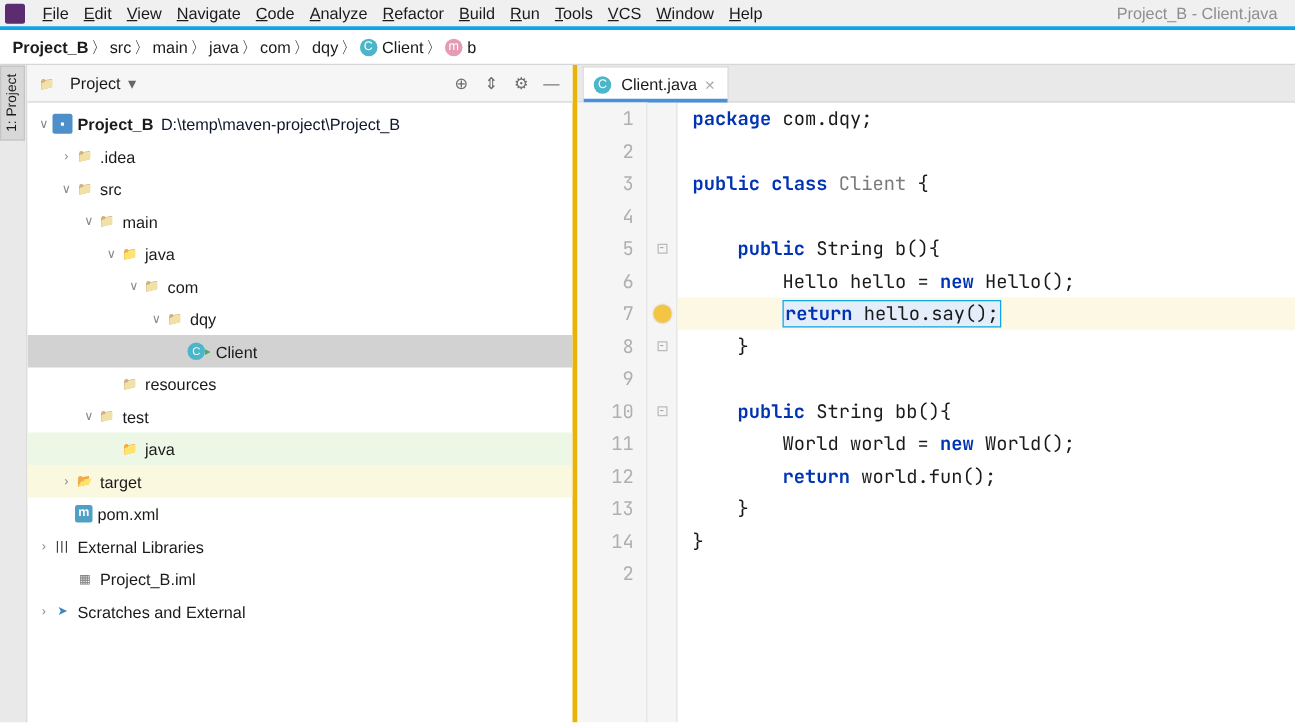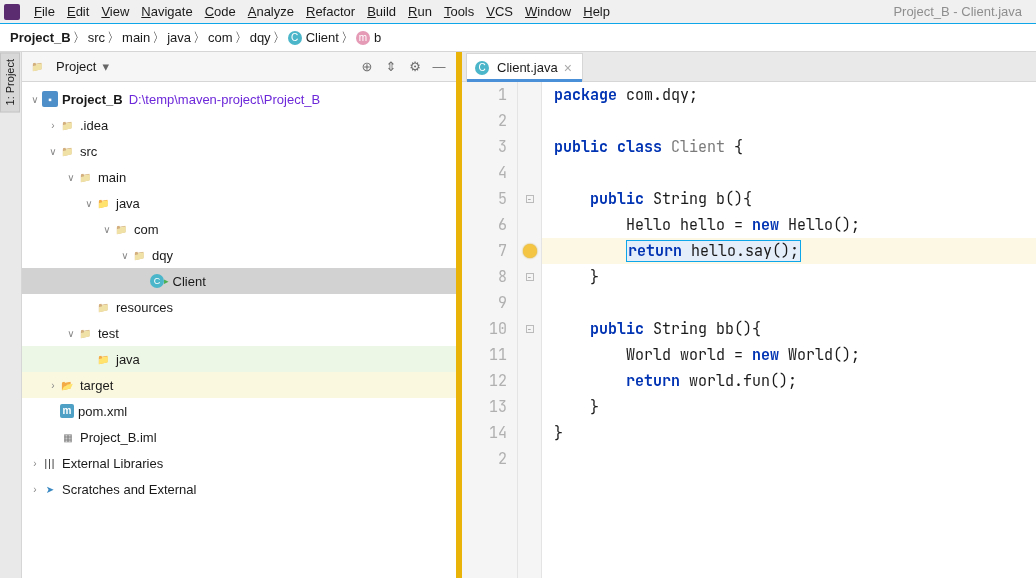--- a/index.html
+++ b/index.html
@@ -1,19 +1,19 @@
 <!DOCTYPE html>
 <html><head>
 <meta charset="utf-8">
 <style>
 * { margin:0; padding:0; box-sizing:border-box; }
 body { font-family:"Segoe UI",sans-serif; font-size:13px; color:#1a1a1a; background:#fff; width:1036px; height:578px; overflow:hidden; }
 
 
-.menubar { height:24px; display:flex; align-items:center; background:#f0f0f0; padding:0 4px; gap:4px; border-bottom:1px solid #0ea5e9;}
+.menubar { height:24px; display:flex; align-items:center; background:#f0f0f0; padding:0 4px; gap:4px; border-bottom:3px solid #0ea5e9;}
 .menubar .app-icon { width:16px; height:16px; background:#5b2c6f; border-radius:2px; margin-right:4px;}
 .menubar .mitem { padding:0 6px; cursor:pointer;}
 .menubar .mitem u { text-decoration:underline;}
 .title { margin-left:auto; color:#8e8e8e; padding-right:10px;}
 
 
 .breadcrumbs { height:28px; display:flex; align-items:center; background:#fff; border-bottom:1px solid #d6d6d6; padding:0 8px;}
 .crumb { display:flex; align-items:center; gap:2px; padding:0 2px;}
 .c-icon { width:14px; height:14px; border-radius:50%; font:10px/14px sans-serif; text-align:center; color:#fff; display:inline-block; margin-right:2px;}
 .ci-class { background:#4bb6c9;}
@@ -21,21 +21,21 @@
 .crumb.first { font-weight:bold;}
 
 
 .main { display:flex; height:calc(100% - 52px); }
 
 
 .left-strip { width:22px; background:#e9e9e9; border-right:1px solid #d6d6d6;}
 .left-strip .vt { writing-mode:vertical-rl; transform:rotate(180deg); padding:6px 3px; font-size:11px; background:#d8d8d8; border:1px solid #c4c4c4; display:inline-block;}
 
 
-.project { width:440px; border-right:6px solid #eab308; display:flex; flex-direction:column; background:#fff;}
+.project { width:440px; border-right:4px solid #eab308; display:flex; flex-direction:column; background:#fff;}
 .proj-head { height:30px; display:flex; align-items:center; gap:6px; padding:0 8px; border-bottom:1px solid #d6d6d6; background:#f6f6f6;}
 .proj-head .label { font-weight:500;}
 .proj-head .caret { color:#666;}
 .proj-head .spacer { flex:1;}
 .proj-head .hicon { width:18px; height:18px; display:flex; align-items:center; justify-content:center; color:#6d6d6d; cursor:pointer;}
 .tree { flex:1; overflow:auto; padding-top:4px;}
 .node { display:flex; align-items:center; height:26px; white-space:nowrap; }
 .node.sel { background:#d2d2d2;}
 .node.hl-green { background:#edf7e6;}
 .node.hl-yellow { background:#fbf8e0;}
@@ -49,21 +49,21 @@
 .fi-folder::before{content:"📁"; filter:grayscale(0.5);}
 .fi-blue::before{content:"📁"; color:#4a90d9;}
 .fi-green::before{content:"📁"; color:#5cb85c;}
 .fi-orange::before{content:"📂"; color:#e39a3a;}
 .fi-lib::before{content:"|||"; letter-spacing:1px;}
 .fi-m { background:#4ea0c4; color:#fff; border-radius:2px; font-weight:bold; width:14px; height:14px; line-height:14px; text-align:center;}
 .fi-iml::before{content:"▦"; color:#777;}
 .fi-class { width:14px; height:14px; border-radius:50%; background:#4bb6c9; color:#fff; line-height:14px; text-align:center; font-size:9px;}
 .fi-scratch::before{content:"➤"; color:#3a88c2;}
 .nlabel { }
-.npath { color:#6d28d9; margin-left:6px;}
+.npath { color:#0f172a; margin-left:6px;}
 .d0{padding-left:6px}.d1{padding-left:24px}.d2{padding-left:42px}.d3{padding-left:60px}.d4{padding-left:78px}.d5{padding-left:96px}.d6{padding-left:114px}
 
 
 .editor { flex:1; display:flex; flex-direction:column;}
 .tabs { height:30px; display:flex; align-items:flex-end; background:#e9e9e9; border-bottom:1px solid #d6d6d6; padding-left:4px;}
 .tab { height:28px; display:flex; align-items:center; gap:6px; padding:0 10px 0 8px; background:#fff; border:1px solid #d6d6d6; border-bottom:none; position:relative; cursor:pointer;}
 .tab::after{content:""; position:absolute; left:0; bottom:-1px; width:100%; height:3px; background:#4a90d9;}
 .tab .close{ color:#aaa; font-size:14px; cursor:pointer;}
 .code-area { flex:1; display:flex; font-family:"JetBrains Mono",Consolas,monospace; font-size:15px;}
 .gutter { width:56px; text-align:right; color:#b0b0b0; background:#f5f5f5; border-right:1px solid #e4e4e4; padding-right:10px; position:relative;}
@@ -199,29 +199,29 @@
         <div class="node d1 hl-yellow">
           <span class="arrow close"></span>
           <span class="ficon fi-orange"></span>
           <span class="nlabel">target</span>
         </div>
         <div class="node d1">
           <span class="arrow none"></span>
           <span class="ficon fi-m">m</span>
           <span class="nlabel">pom.xml</span>
         </div>
+        <div class="node d0">
+          <span class="arrow close"></span>
+          <span class="ficon fi-lib"></span>
+          <span class="nlabel">External Libraries</span>
+        </div>
         <div class="node d1">
           <span class="arrow none"></span>
           <span class="ficon fi-iml"></span>
           <span class="nlabel">Project_B.iml</span>
-        </div>
-        <div class="node d0">
-          <span class="arrow close"></span>
-          <span class="ficon fi-lib"></span>
-          <span class="nlabel">External Libraries</span>
         </div>
         <div class="node d0">
           <span class="arrow close"></span>
           <span class="ficon fi-scratch"></span>
           <span class="nlabel">Scratches and External</span>
         </div>
       </div>
   </div>
 
   <div class="editor">

